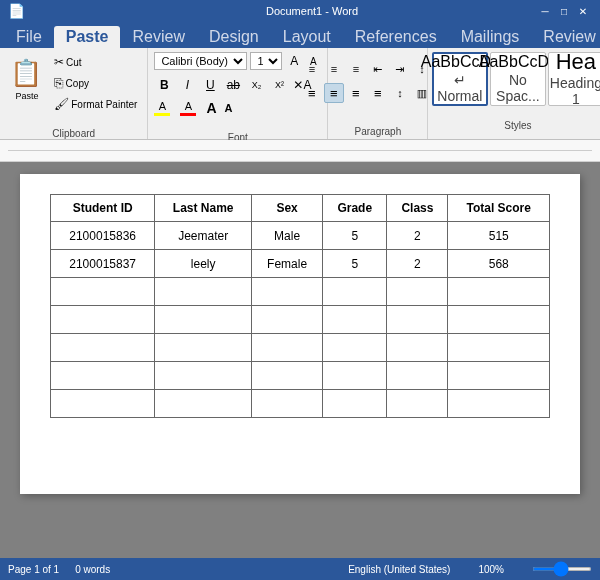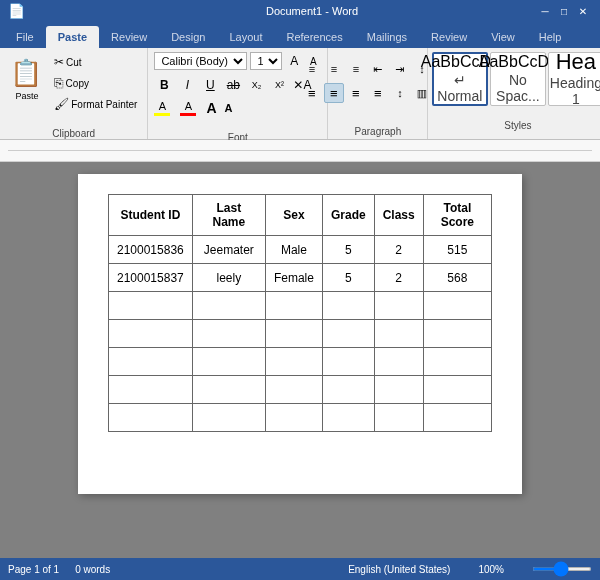--- a/index.html
+++ b/index.html
@@ -22,21 +22,21 @@
     
     .ribbon-tabs {
       height: 26px;
       background: #2b579a;
       display: flex;
       align-items: flex-end;
       padding-left: 4px;
     }
     .ribbon-tab {
       padding: 4px 12px;
-      font-size: 11px;
+      font-size: 16px;
       color: #d0d8e8;
       cursor: pointer;
       border-radius: 3px 3px 0 0;
       height: 22px;
       display: flex;
       align-items: center;
       margin-top: 20px;
     }
     .ribbon-tab.active {
       background: #f0f0f0;
@@ -200,21 +200,21 @@
       border-bottom: 1px solid #d0d0d0;
       display: flex;
       align-items: center;
       padding: 0 8px;
       font-size: 9px;
       color: #888;
       position: relative;
     }
     .doc-page {
       background: white;
-      width: 444px;
+      width: 560px;
       min-height: 320px;
       box-shadow: 2px 2px 8px rgba(0,0,0,0.3);
       padding: 20px 30px;
     }
 
     
     .data-table {
       border-collapse: collapse;
       width: 100%;
       font-size: 12px;

